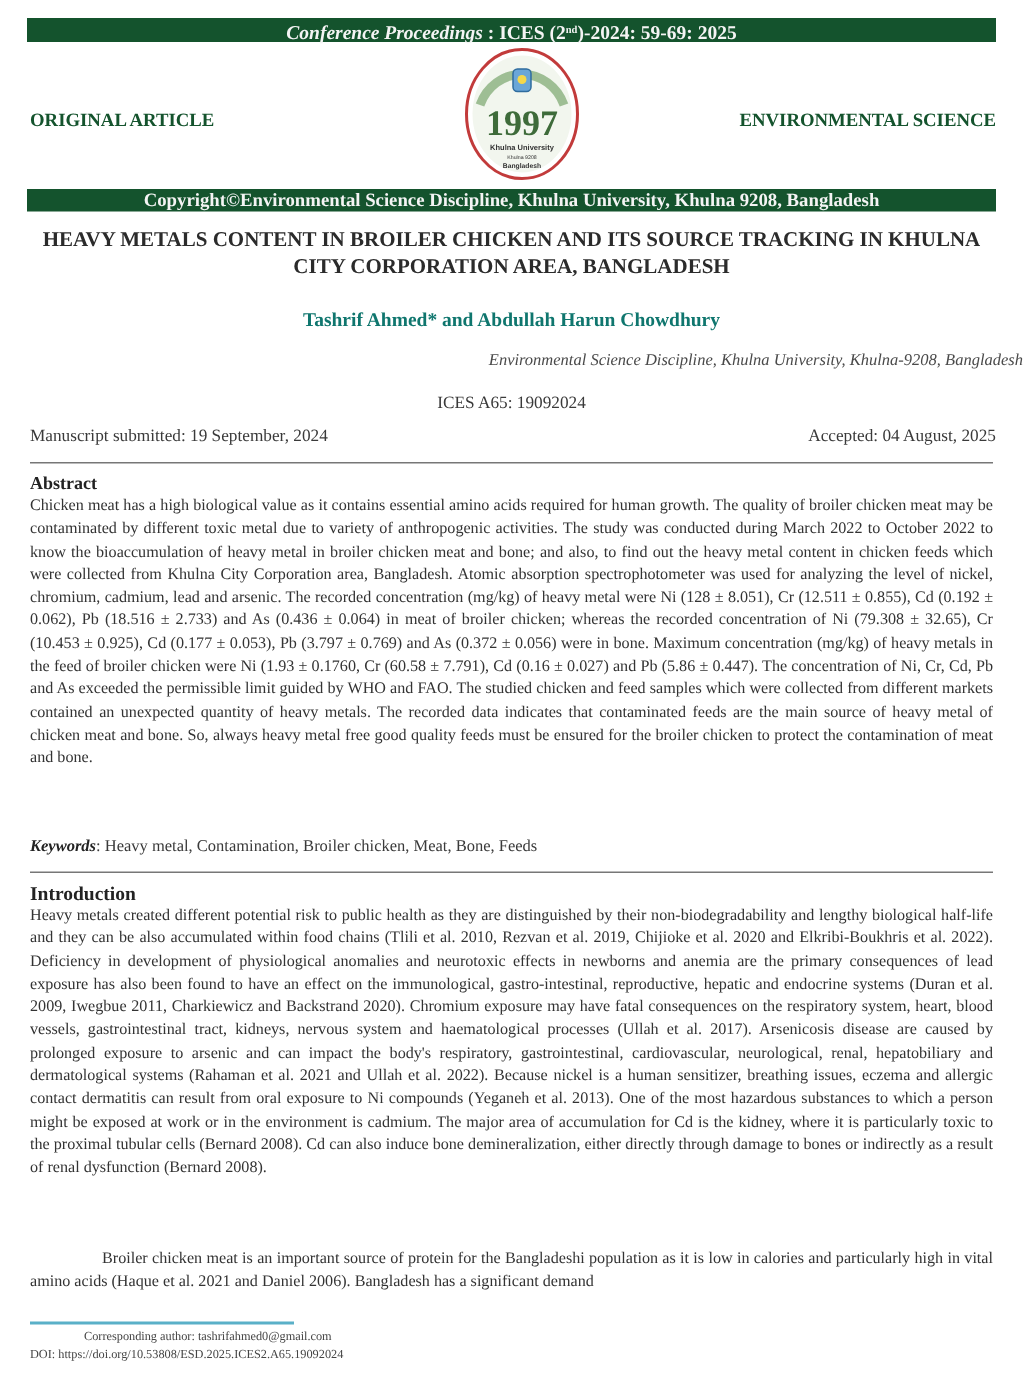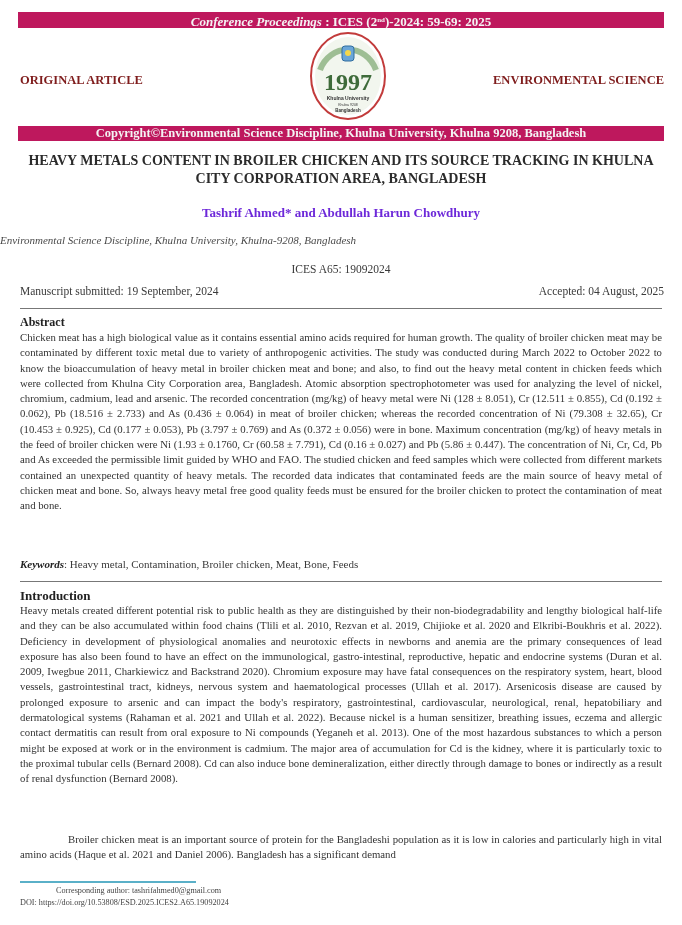--- a/index.html
+++ b/index.html
@@ -3,46 +3,46 @@
 <meta charset="utf-8">
 <style>
   html, body { margin: 0; padding: 0; background: #ffffff; }
   body {
     width: 682px; height: 925px; position: relative; overflow: hidden;
     font-family: "Liberation Serif", "DejaVu Serif", serif;
     color: #2a2a2a;
   }
   .bar {
     position: absolute; left: 18px; width: 646px;
-    background: #be185d; color: #f4f4f4;
+    background: #14532d; color: #f4f4f4;
     text-align: center; font-weight: bold; white-space: nowrap;
   }
   .bar.top { top: 12px; height: 16px; line-height: 16px; font-size: 13px; }
   .bar.top .ital { font-style: italic; }
   .bar.top sup { font-size: 7px; vertical-align: 4px; }
   .bar.copy { top: 126px; height: 15px; line-height: 15px; font-size: 12.5px; }
   .hdr-side {
-    position: absolute; top: 73px; font-size: 12.5px; font-weight: bold; color: #7f1d1d;
+    position: absolute; top: 73px; font-size: 12.5px; font-weight: bold; color: #14532d;
   }
   .hdr-left { left: 20px; }
   .hdr-right { right: 18px; }
   .logo {
     position: absolute; left: 308px; top: 30px; width: 80px; height: 92px;
   }
   .title {
     position: absolute; left: 20px; width: 642px; top: 152px;
     text-align: center; font-weight: bold; font-size: 14px; line-height: 18px; color: #2b2b2b;
   }
   .authors {
     position: absolute; left: 0; width: 682px; top: 205px;
-    text-align: center; font-weight: bold; font-size: 13px; color: #6d28d9;
+    text-align: center; font-weight: bold; font-size: 13px; color: #0f766e;
   }
   .affil {
     position: absolute; left: 0; width: 682px; top: 234px;
-    text-align: left; font-style: italic; font-size: 11px; color: #4a4a4a;
+    text-align: right; font-style: italic; font-size: 11px; color: #4a4a4a;
   }
   .ices {
     position: absolute; left: 0; width: 682px; top: 263px;
     text-align: center; font-size: 11.5px; color: #3a3a3a;
   }
   .date-left { position: absolute; left: 20px; top: 285px; font-size: 11.5px; color: #3a3a3a; }
   .date-right { position: absolute; right: 18px; top: 285px; font-size: 11.5px; color: #3a3a3a; }
   .rule {
     position: absolute; left: 20px; width: 642px; height: 1px; background: #777;
   }

